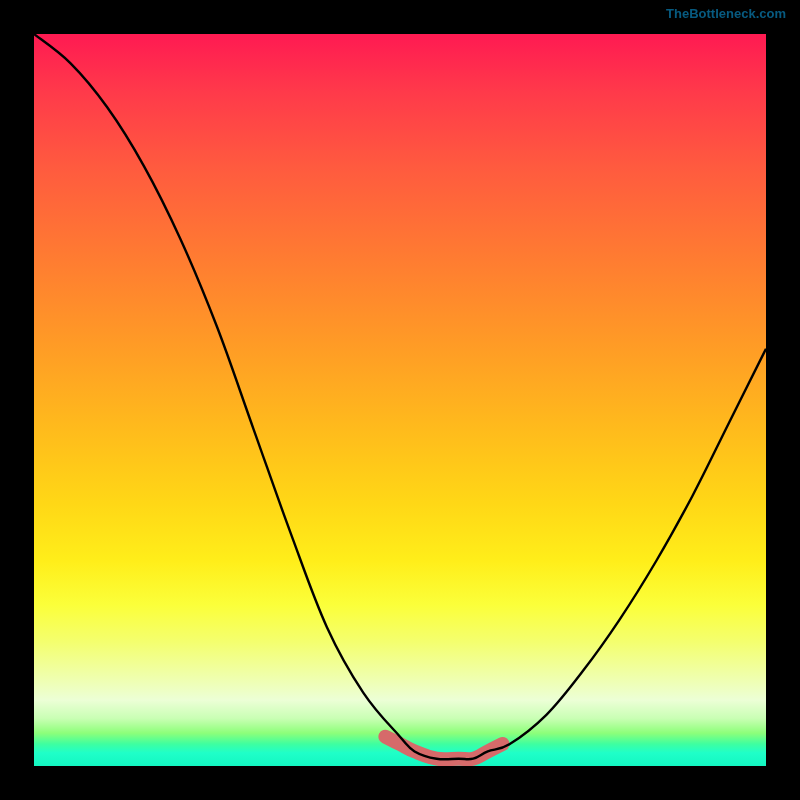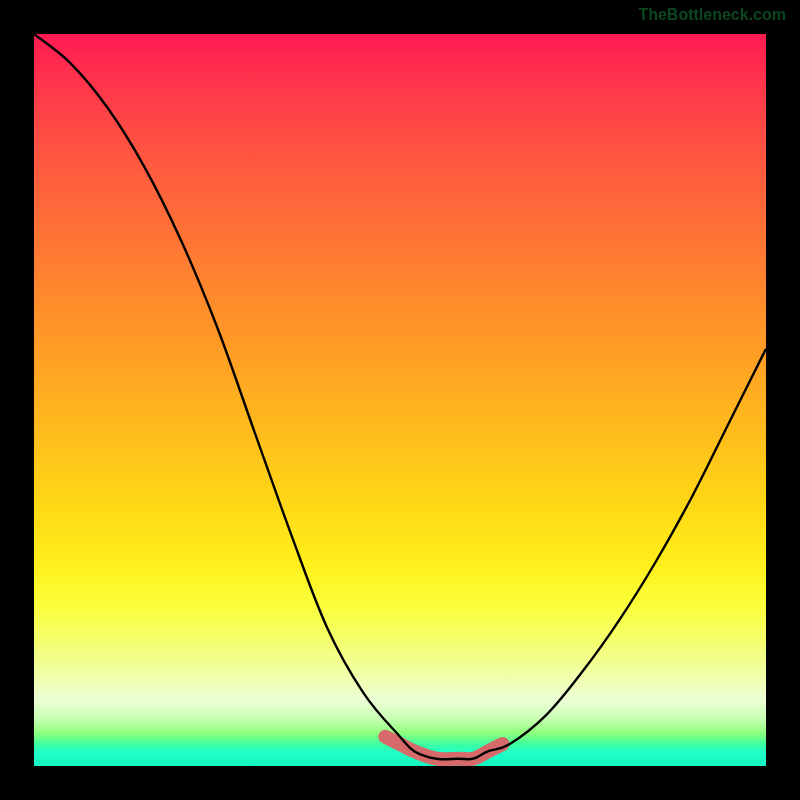--- a/index.html
+++ b/index.html
@@ -44,22 +44,22 @@
       #3effa0 97%,
       #1fffc8 98.2%,
       #13f7c2 100%
     );
   }
   
   .watermark {
     position: absolute;
     top: 6px;
     right: 14px;
-    color: #15803d;
-    font-size: 16px;
+    color: #0ea5e9;
+    font-size: 13px;
     font-weight: 600;
     opacity: 0.55;
     user-select: none;
   }
   svg.curve {
     position: absolute;
     left: 0;
     top: 0;
     width: 732px;
     height: 732px;

